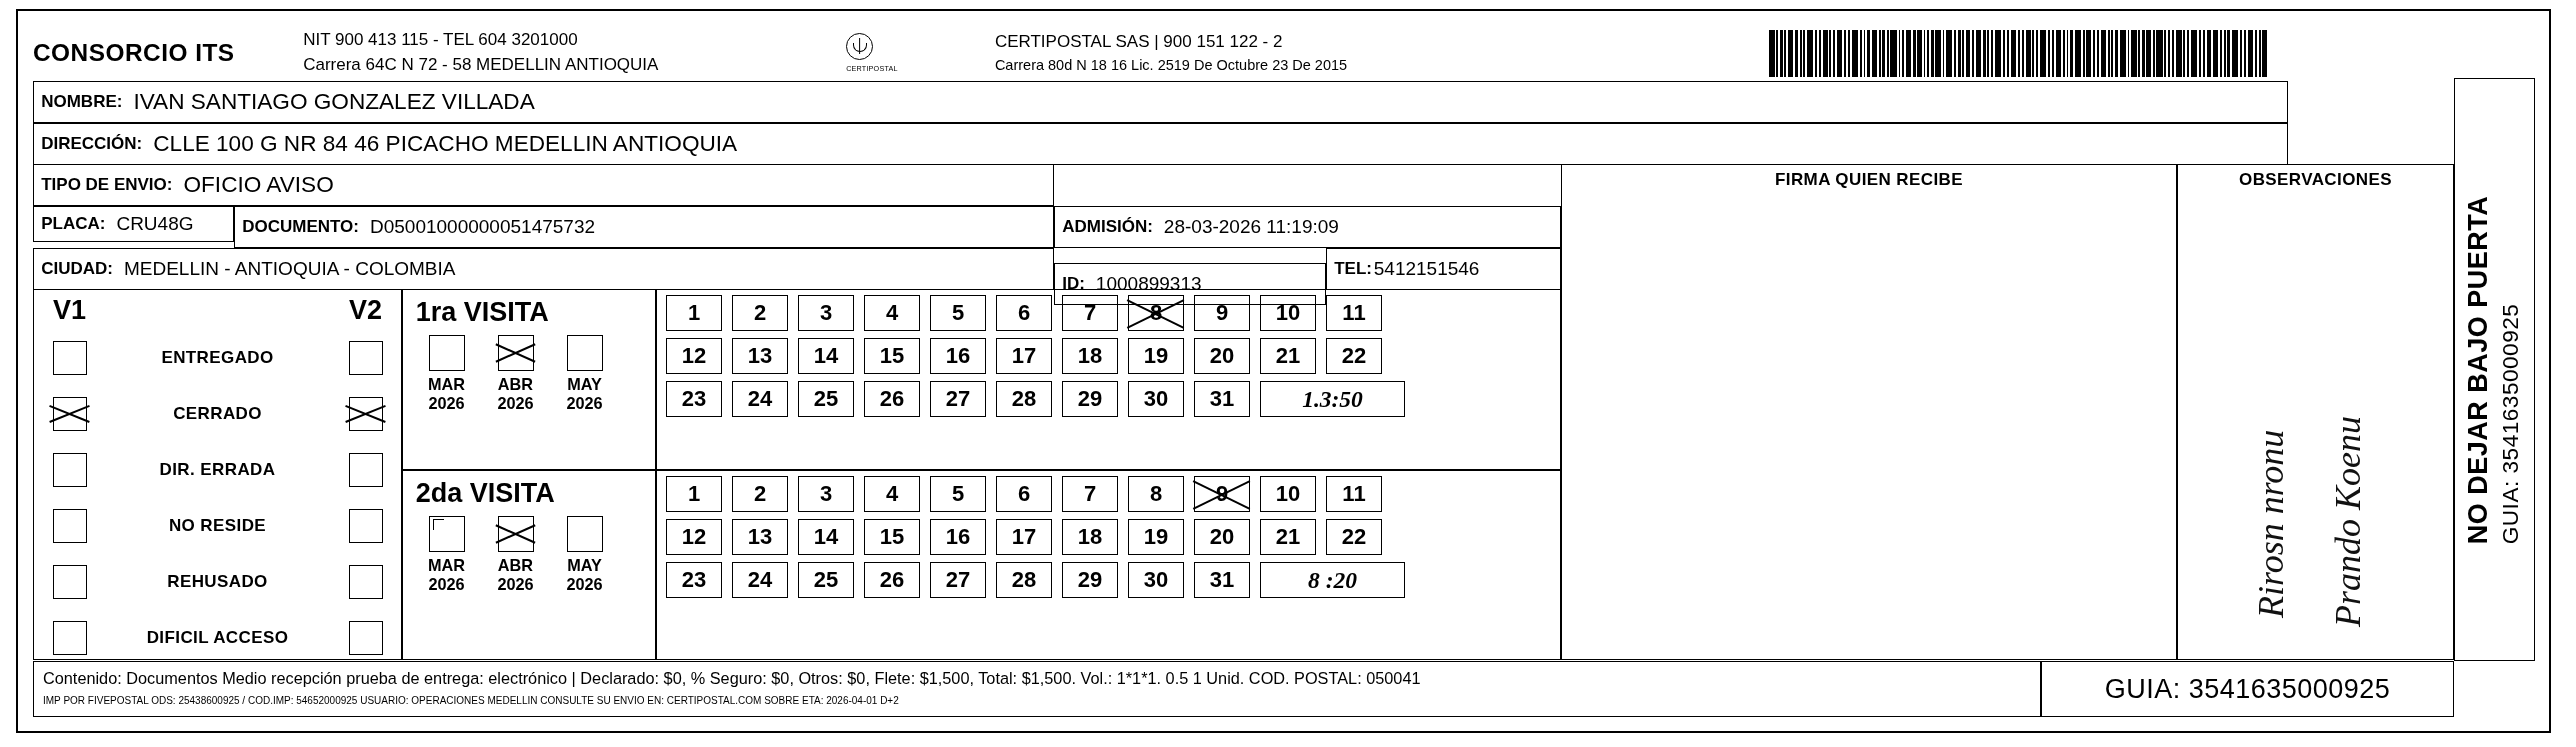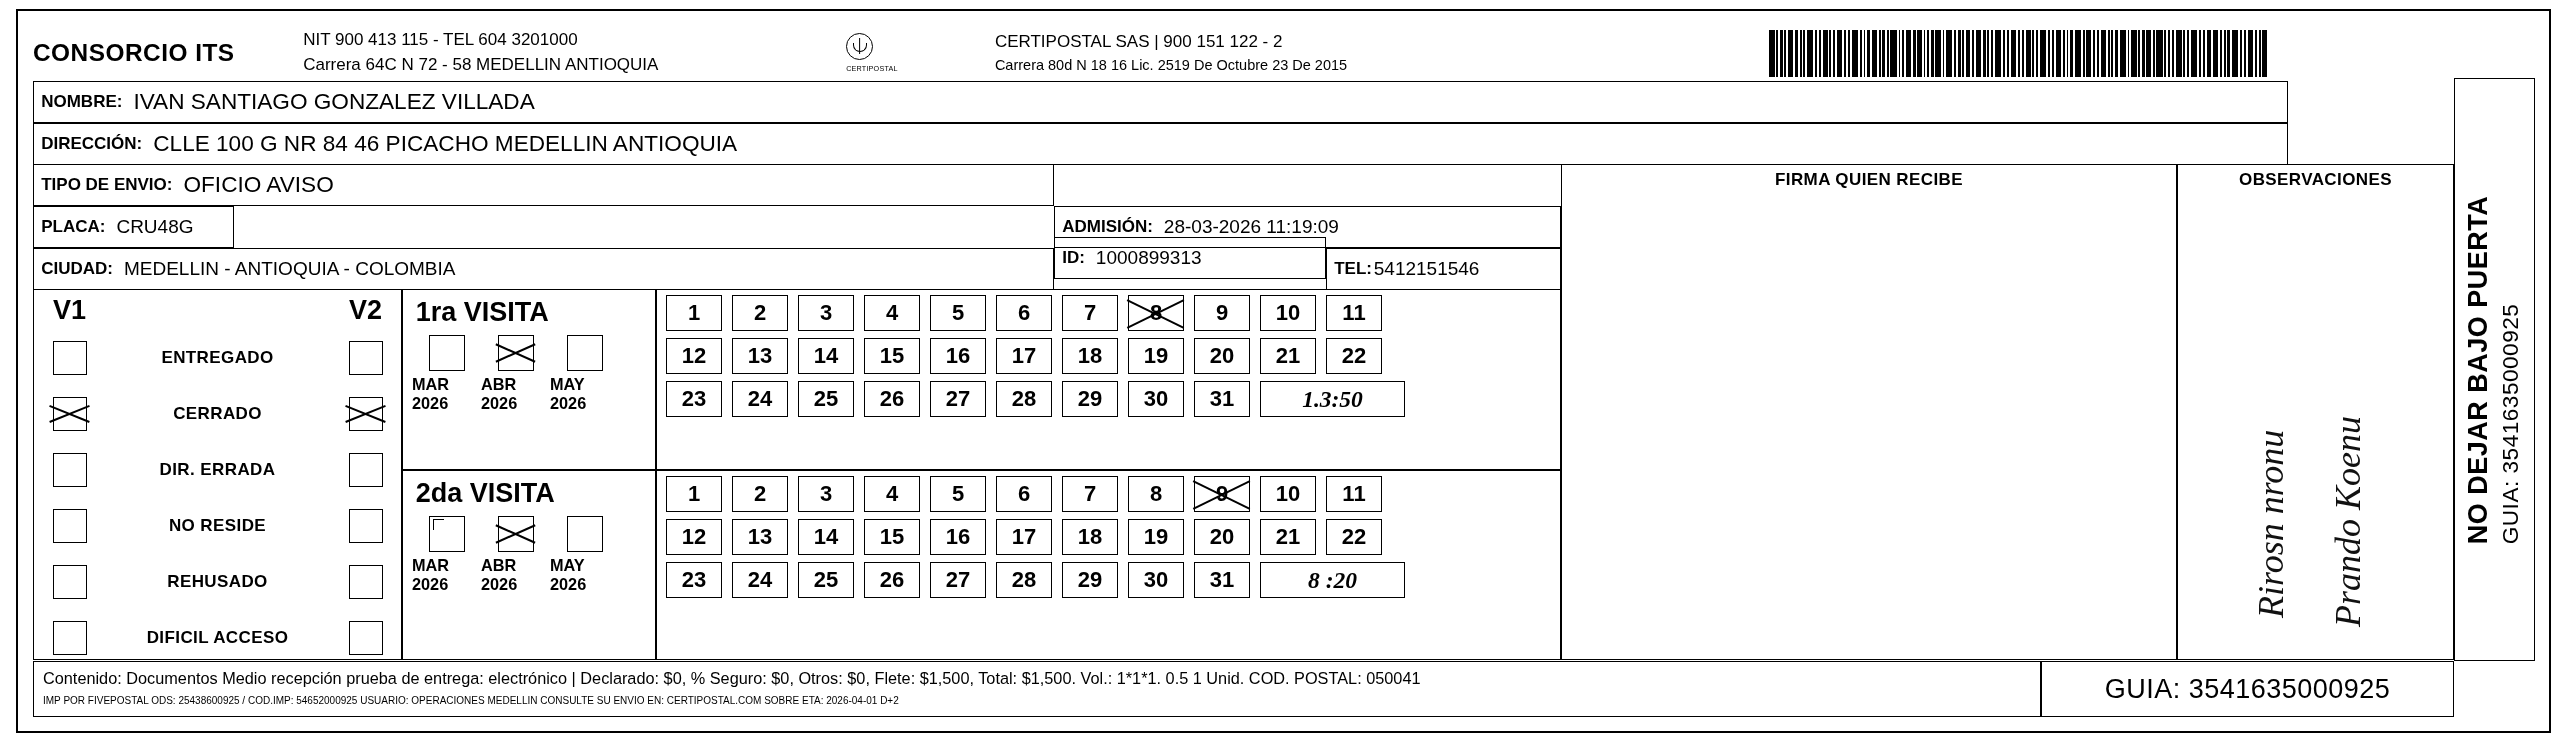--- a/index.html
+++ b/index.html
@@ -191,20 +191,21 @@
     font-size: 27px;
     font-weight: 700;
     padding: 7.2px 0 1.8px 12.7px;
   }
   .months {
     display: flex;
     padding: 5.4px 0 0 9px;
   }
   .month {
     width: 69px;
+    text-align: center;
   }
   .month .mbox {
     width: 36px; height: 36px;
     border: 1.8px solid #000;
     box-sizing: border-box;
     margin: 0 auto 3.6px auto;
     position: relative;
   }
   .month .mbox.x::before, .month .mbox.x::after {
     content: "";
@@ -464,34 +465,38 @@
     <div class="fieldbox" style="left:0; top:98px; width:2255px; height:42px;">
       <span class="flabel">DIRECCIÓN:</span>
       <span class="fvalue">CLLE 100 G NR 84   46 PICACHO MEDELLIN ANTIOQUIA</span>
     </div>
 
     <div class="fieldbox" style="left:0; top:139px; width:1021px; height:42px;">
       <span class="flabel">TIPO DE ENVIO:</span>
       <span class="fvalue">OFICIO AVISO</span>
     </div>
 
-    <div class="fieldbox" style="left:0; top:181px; width:201px; height:42px;">
+    <div class="fieldbox" style="left:0; top:181px; width:201px; height:36px;">
       <span class="flabel">PLACA:</span>
       <span class="fvalue small">CRU48G</span>
+    </div>
+    <div class="fieldbox" style="left:201px; top:181px; width:820px; height:42px;">
+      <span class="flabel">DOCUMENTO:</span>
+      <span class="fvalue small">D05001000000051475732</span>
     </div>
     <div class="fieldbox" style="left:1021px; top:181px; width:507px; height:42px;">
       <span class="flabel">ADMISIÓN:</span>
       <span class="fvalue small">28-03-2026 11:19:09</span>
     </div>
 
     <div class="fieldbox" style="left:0; top:223px; width:1021px; height:42px;">
       <span class="flabel">CIUDAD:</span>
       <span class="fvalue small">MEDELLIN - ANTIOQUIA - COLOMBIA</span>
     </div>
-    <div class="fieldbox" style="left:1021px; top:212px; width:272px; height:42px;">
+    <div class="fieldbox" style="left:1021px; top:238px; width:272px; height:42px;">
       <span class="flabel">ID:</span>
       <span class="fvalue small">1000899313</span>
     </div>
     <div class="fieldbox" style="left:1293px; top:223px; width:235px; height:42px;">
       <span class="flabel">TEL:</span>
       <span class="fvalue small" style="padding-left:1.8px;">5412151546</span>
     </div>
 
     <div class="optbox" style="left:0; top:264px; width:369px; height:371px;">
       <div class="opt-head">

